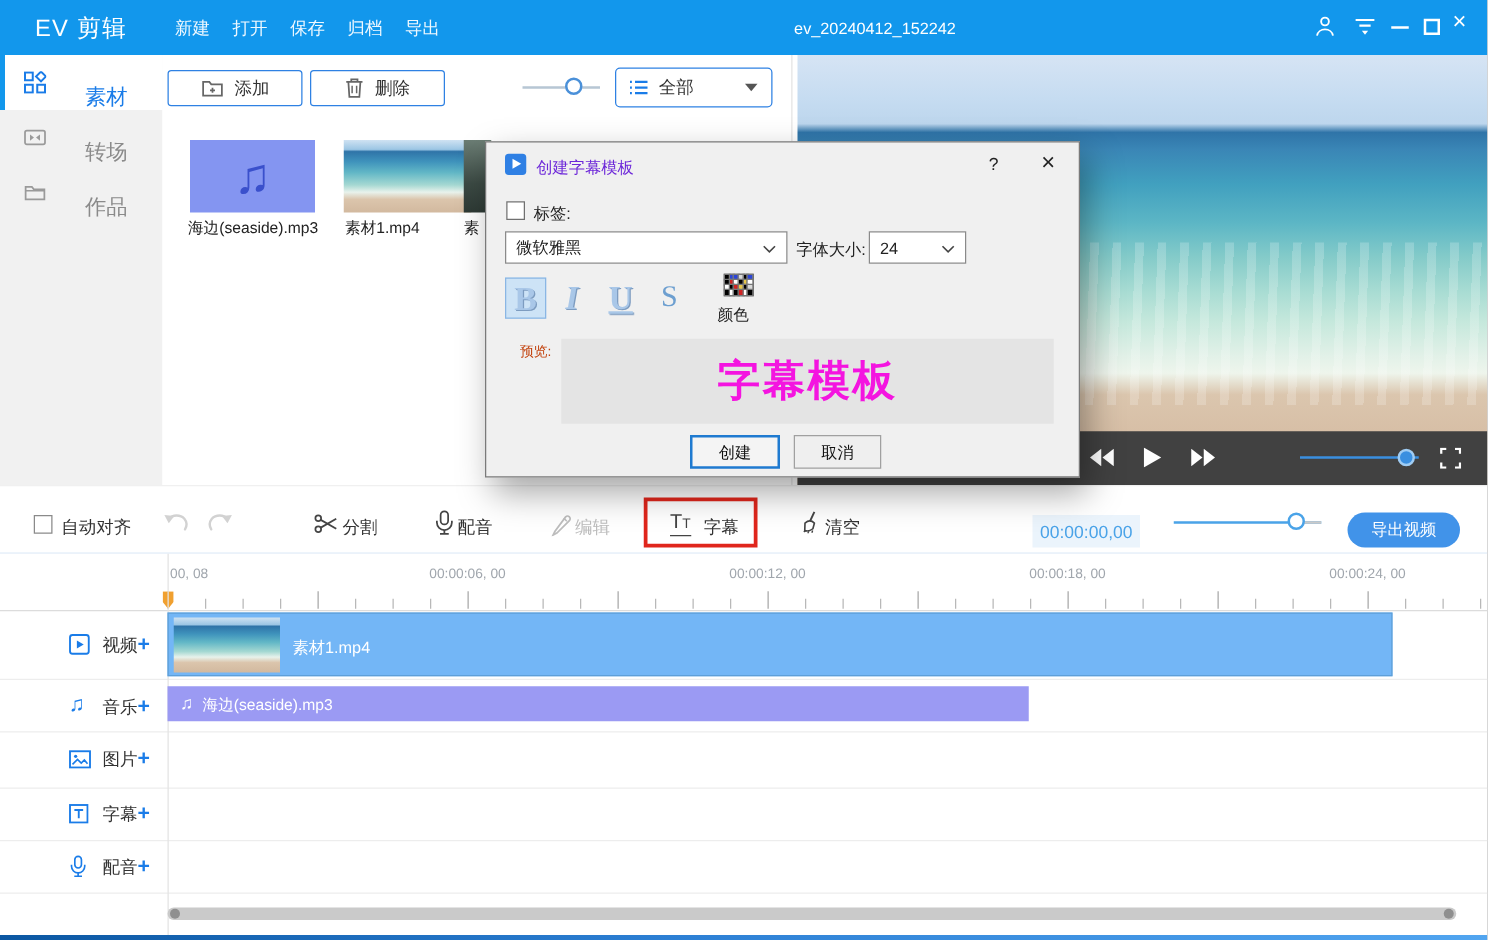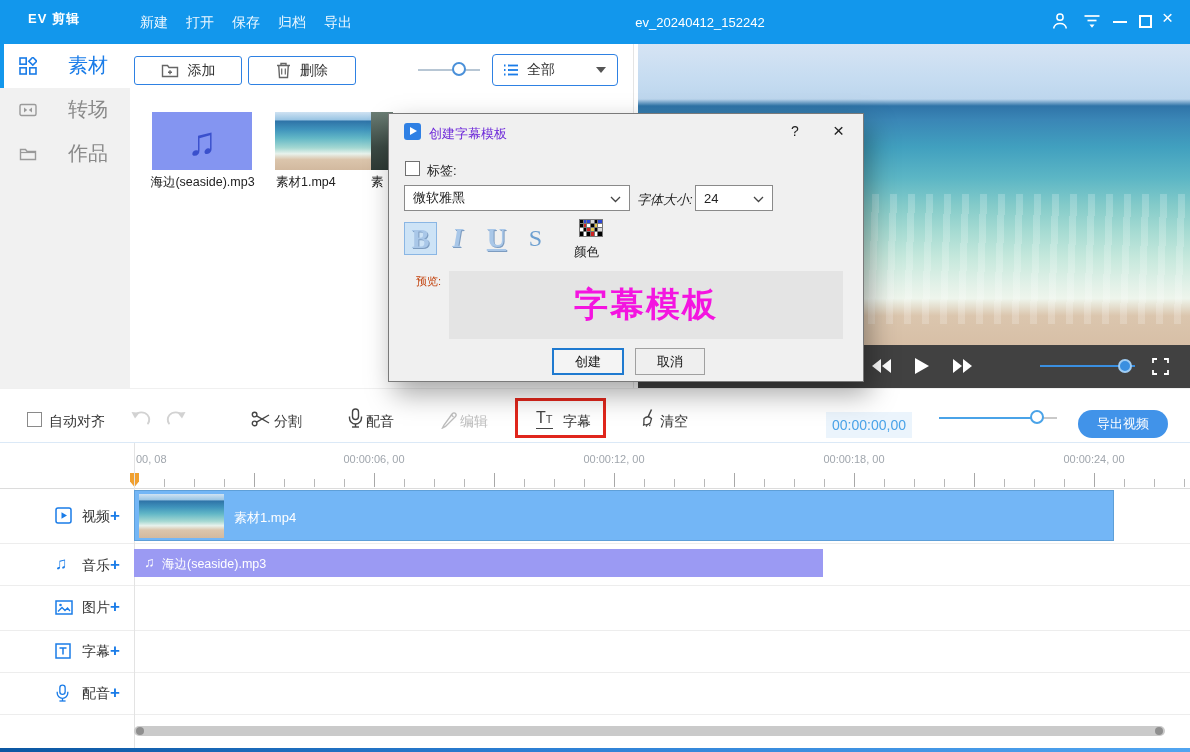--- a/index.html
+++ b/index.html
@@ -1,38 +1,38 @@
 <!DOCTYPE html>
 <html><head>
 <meta charset="utf-8">
 <style>
   * { margin:0; padding:0; box-sizing:border-box; }
   body { background:#888; font-family:"Liberation Sans",sans-serif; }
   .app { position:relative; width:1190px; height:752px; background:#fff; overflow:hidden; font-family:"Liberation Sans",sans-serif; }
 
   
   .topbar { position:absolute; left:0; top:0; width:1190px; height:44px; background:#1297ec; }
-  .logo { position:absolute; left:28px; top:10px; color:#fff; font-weight:bold; font-size:13px; letter-spacing:1px; }
+  .logo { position:absolute; left:28px; top:10px; color:#fff; font-weight:normal; font-size:19px; letter-spacing:1px; }
   .menu-item { position:absolute; top:14px; color:#eef8ff; font-size:14px; cursor:pointer; }
   .m0{left:140px}.m1{left:186px}.m2{left:232px}.m3{left:278px}.m4{left:324px}
   .win-title { position:absolute; left:600px; top:15px; width:200px; text-align:center; color:#fff; font-size:13px; }
   .tb-icon { position:absolute; top:12px; color:#fff; }
   .i-person{left:1050px; top:11px;}
   .i-menu{left:1082px; top:12px;}
   .i-min{left:1113px; top:21px; width:14px; height:2px; background:#fff;}
   .i-max{left:1139px; top:15px; width:13px; height:13px; border:2px solid #fff;}
   .i-close{left:1162px; top:8px; font-size:19px; line-height:19px;}
 
   
   .sidebar { position:absolute; left:0; top:44px; width:130px; height:344px; background:#f1f1f1; }
   .side-item { position:absolute; left:0; width:130px; height:44px; cursor:pointer; }
   .side-item.active { background:#fff; }
   .side-item.active::before { content:""; position:absolute; left:0; top:0; width:4px; height:44px; background:#1297ec; }
   .side-icon { position:absolute; left:19px; top:13px; }
-  .side-label { position:absolute; left:68px; top:8px; font-size:20px; color:#8a8a8a; }
+  .side-label { position:absolute; left:68px; top:22px; font-size:17px; color:#8a8a8a; }
   .side-item.active .side-label { color:#1a7ce8; }
 
   
   .library { position:absolute; left:130px; top:44px; width:504px; height:344px; background:#fff; border-right:1px solid #e4e4e4; }
   .lib-btn { position:absolute; top:12px; width:108px; height:29px; border:1px solid #2e81e3; border-radius:3px; background:#fff; display:flex; align-items:center; justify-content:center; gap:9px; font-size:14px; color:#333; cursor:pointer; }
   .b-add{left:4px;} .b-del{left:118px;}
   .lib-slider-line { position:absolute; left:288px; top:25px; width:62px; height:2px; background:#b7c6d4; }
   .lib-slider-thumb { position:absolute; left:322px; top:18px; width:14px; height:14px; border-radius:50%; background:#fff; border:2px solid #4a90d9; }
   .lib-filter { position:absolute; left:362px; top:10px; width:126px; height:32px; border:1px solid #2e81e3; border-radius:4px; background:#fff; display:flex; align-items:center; cursor:pointer; }
   .lib-filter .flabel { font-size:14px; color:#333; margin-left:8px; }
@@ -120,21 +120,21 @@
   .dlg-help { position:absolute; left:402px; top:9px; font-size:14px; color:#222; cursor:pointer; }
   .dlg-close { position:absolute; left:444px; top:6px; font-size:19px; color:#222; cursor:pointer; }
   .dlg-cb { position:absolute; left:16px; top:47px; width:15px; height:15px; border:1px solid #707070; background:#fff; cursor:pointer; }
   .dlg-cb-label { position:absolute; left:38px; top:48px; font-size:13px; color:#222; }
   .dlg-input { position:absolute; left:70px; top:42px; width:396px; height:25px; border:1px solid #b3b3b3; background:#fff; font-size:13px; color:#444; padding:0 8px; font-family:"Liberation Sans",sans-serif; }
   .dlg-input::placeholder { color:#b5b5b5; }
   .dlg-select { position:absolute; background:#fff; border:1px solid #8a8a8a; height:26px; display:flex; align-items:center; cursor:pointer; font-size:13px; color:#222; }
   .sel-font { left:15px; top:71px; width:226px; padding-left:8px; }
   .sel-size { left:306px; top:71px; width:78px; padding-left:8px;align-items:center; }
   .sel-chev { margin-left:auto; margin-right:8px; }
-  .dlg-size-label { position:absolute; left:248px; top:77px; font-size:13px; color:#222;font-style:italic; }
+  .dlg-size-label { position:absolute; left:248px; top:77px; font-size:13px; color:#222; }
   .fmt { position:absolute; top:108px; width:33px; height:33px; text-align:center; line-height:33px; font-family:"Liberation Serif",serif; font-weight:bold; font-size:27px; color:#a9c7e8; text-shadow:1px 1px 0 #7d9cc0; cursor:pointer; }
   .fmt-b { left:15px; background:#cde3f6; border:1px solid #8ab6e4; }
   .fmt-i { left:52px; font-style:italic; }
   .fmt-u { left:91px; text-decoration:underline; }
   .fmt-s { left:130px; font-weight:normal; font-size:24px; color:#6d9fd0; text-shadow:none; }
   .color-grid { position:absolute; left:190px; top:105px; width:24px; height:18px; border:1px solid #333; display:grid; grid-template-columns:repeat(6,1fr); grid-template-rows:repeat(4,1fr); gap:0; cursor:pointer; background:#fff; }
   .color-grid i { display:block; outline:.5px solid #777; }
   .color-label { position:absolute; left:185px; top:130px; font-size:12.5px; color:#222; }
   .dlg-prev-label { position:absolute; left:27px; top:160px; font-size:11px; color:#c2410c; }
   .dlg-preview { position:absolute; left:60px; top:157px; width:394px; height:68px; background:#e4e4e4; display:flex; align-items:center; justify-content:center; }

